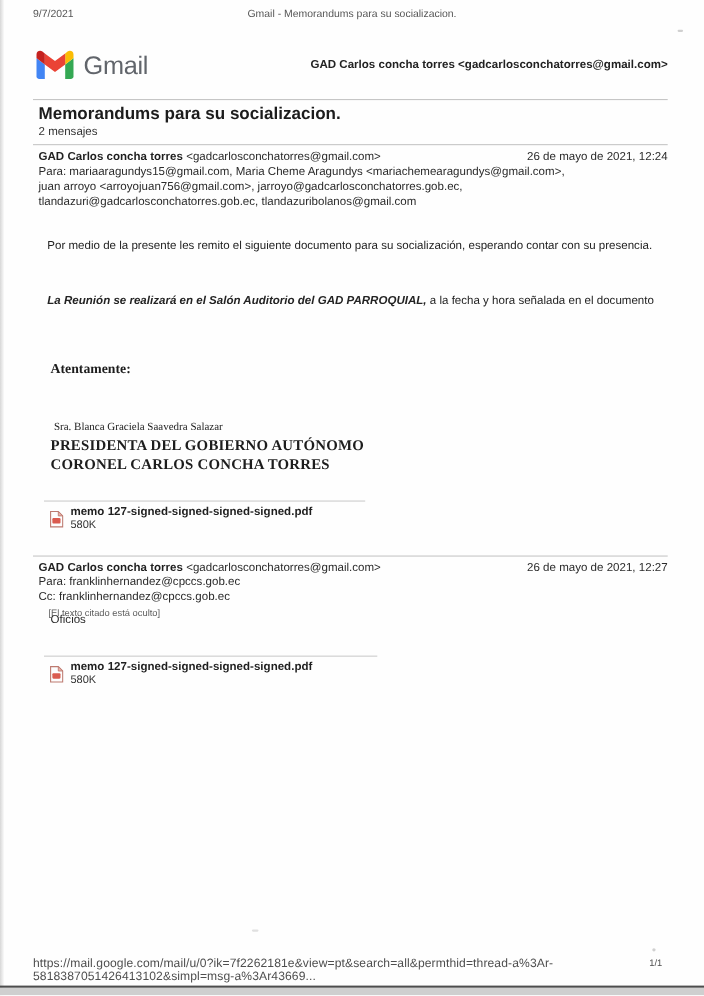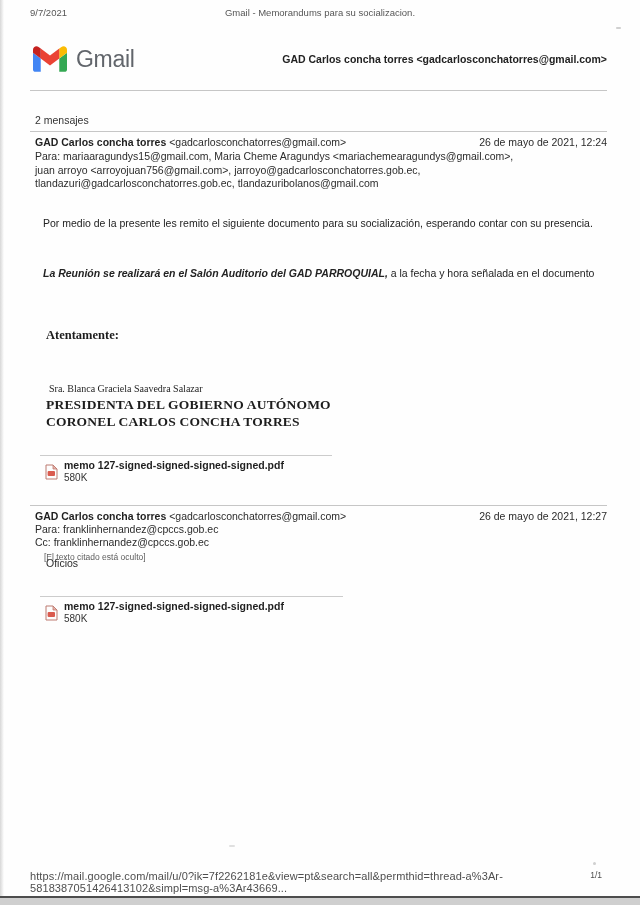--- a/index.html
+++ b/index.html
@@ -94,20 +94,21 @@
         <path fill="#ea4335" d="M5.455 10.909V3.818L12 8.727l6.545-4.909v7.091L12 15.818z"></path>
         <path fill="#c5221f" d="M0 4.636v2.182l5.455 4.091V3.818L3.927 2.673C2.308 1.46 0 2.614 0 4.636z"></path>
       </svg>
     </span>
     <span class="logo-word">Gmail</span>
   </div>
   <div class="abs account-line">GAD Carlos concha torres &lt;gadcarlosconchatorres@gmail.com&gt;</div>
 
   <div class="abs rule rule-top"></div>
 
+  <div class="abs thread-title">Memorandums para su socializacion.</div>
   <div class="abs thread-count">2 mensajes</div>
 
   <div class="abs rule rule-m1"></div>
 
   <div class="abs from-row m1">
     <span>
       <span class="from-name">GAD Carlos concha torres</span>
       <span class="from-email">&lt;gadcarlosconchatorres@gmail.com&gt;</span>
     </span>
     <span class="msg-date">26 de mayo de 2021, 12:24</span>

